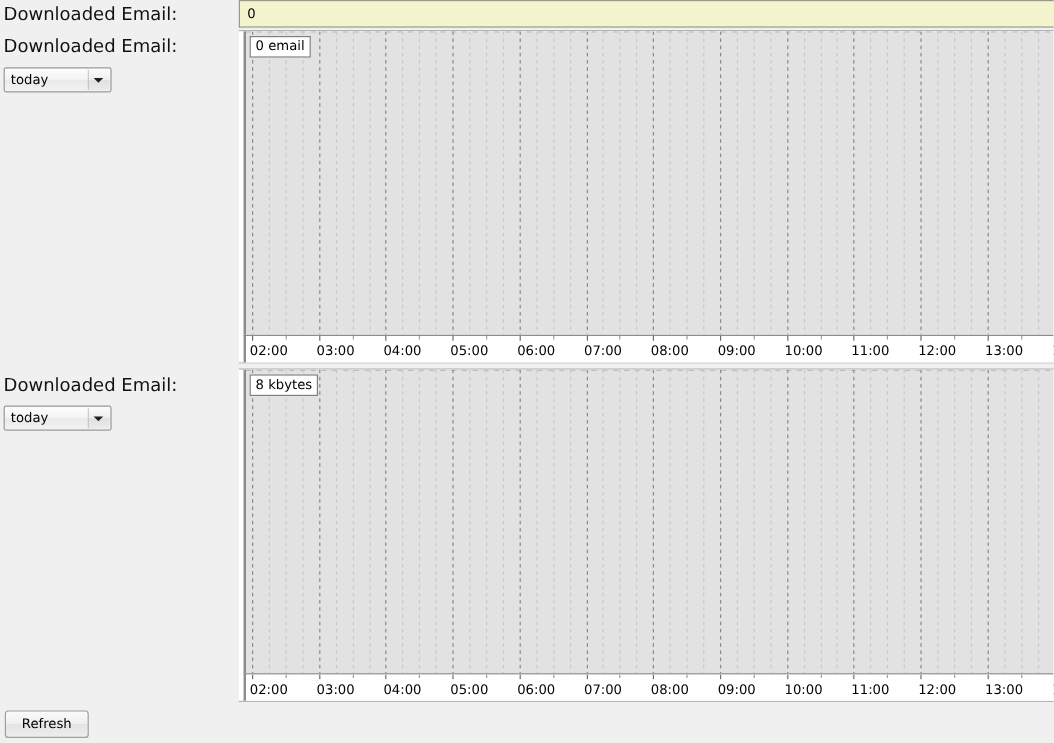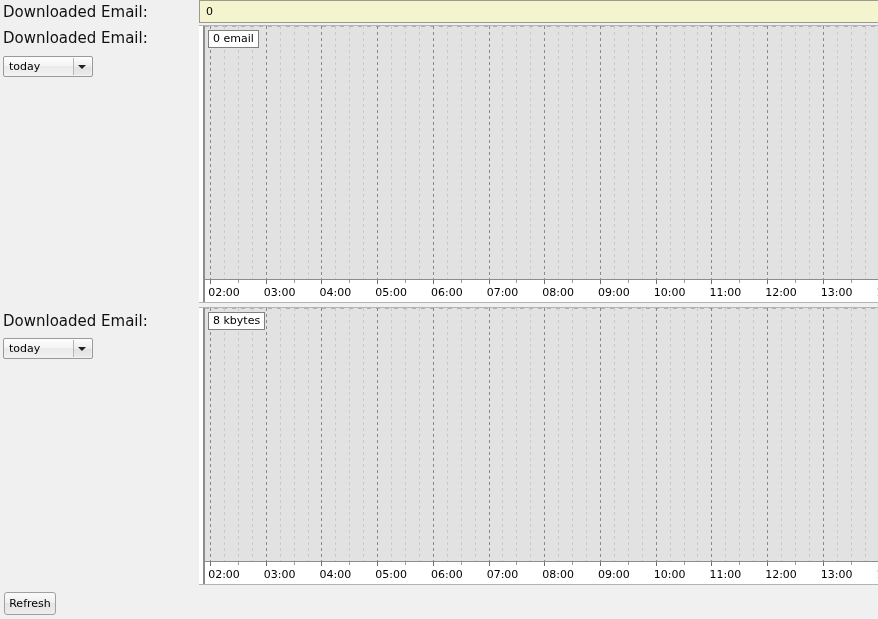--- a/index.html
+++ b/index.html
@@ -79,21 +79,21 @@
     border-left: 4px solid transparent;
     border-right: 4px solid transparent;
     border-top: 4px solid #202020;
   }
 
   
   #refresh-button {
     position: absolute;
     left: 4px;
     top: 592px;
-    width: 52px;
+    width: 70px;
     height: 23px;
     background: linear-gradient(to bottom, #fafafa 0%, #f0f0f0 48%, #e4e4e4 50%, #ededed 100%);
     border: 1px solid #a0a0a0;
     border-radius: 3px;
     box-sizing: border-box;
     font-family: "DejaVu Sans", "Liberation Sans", sans-serif;
     font-size: 11px;
     color: #000;
     cursor: default;
     padding: 0;

